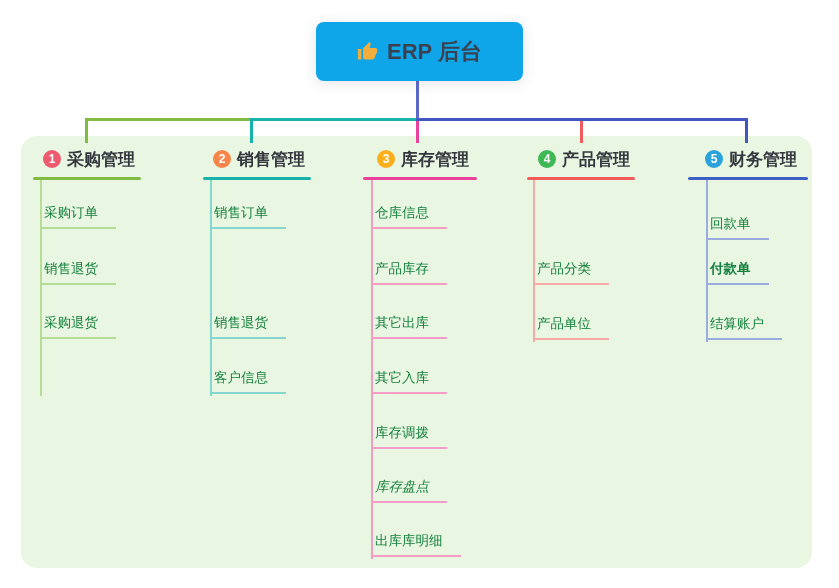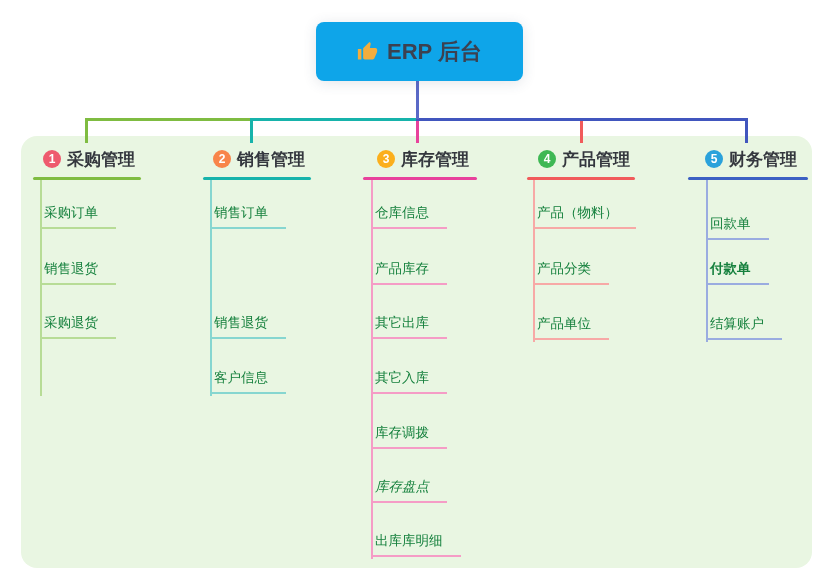--- a/index.html
+++ b/index.html
@@ -98,21 +98,20 @@
   <div class="child" style="left: 371px; top: 421px; border-bottom-color: rgb(245, 156, 198);">库存调拨</div>
   <div class="child" style="left: 371px; top: 475px; border-bottom-color: rgb(245, 156, 198); font-style: italic;">库存盘点</div>
   <div class="child" style="left: 371px; top: 529px; border-bottom-color: rgb(245, 156, 198);">出库库明细</div>
 
   <div class="btitle" style="left:538px;top:147px;">
     <span class="badge" style="background-color: rgb(62, 184, 84);">4</span>
     <span>产品管理</span>
   </div>
   <div class="underline" style="left: 527px; top: 177px; width: 108px; background-color: rgb(241, 91, 91);"></div>
   <div class="vline" style="left: 533px; top: 180px; height: 162px; background-color: rgb(247, 169, 166);"></div>
-  <div class="child" style="left: 533px; top: 201px; border-bottom-color: rgb(247, 169, 166);">产品（物料）</div>
   <div class="child" style="left: 533px; top: 257px; border-bottom-color: rgb(247, 169, 166);">产品分类</div>
   <div class="child" style="left: 533px; top: 312px; border-bottom-color: rgb(247, 169, 166);">产品单位</div>
 
   <div class="btitle" style="left:705px;top:147px;">
     <span class="badge" style="background-color: rgb(42, 162, 219);">5</span>
     <span>财务管理</span>
   </div>
   <div class="underline" style="left: 688px; top: 177px; width: 120px; background-color: rgb(60, 96, 195);"></div>
   <div class="vline" style="left: 706px; top: 180px; height: 162px; background-color: rgb(154, 172, 224);"></div>
   <div class="child" style="left: 706px; top: 184px; border-bottom-color: rgb(154, 172, 224); margin-top: 28px;">回款单</div>

